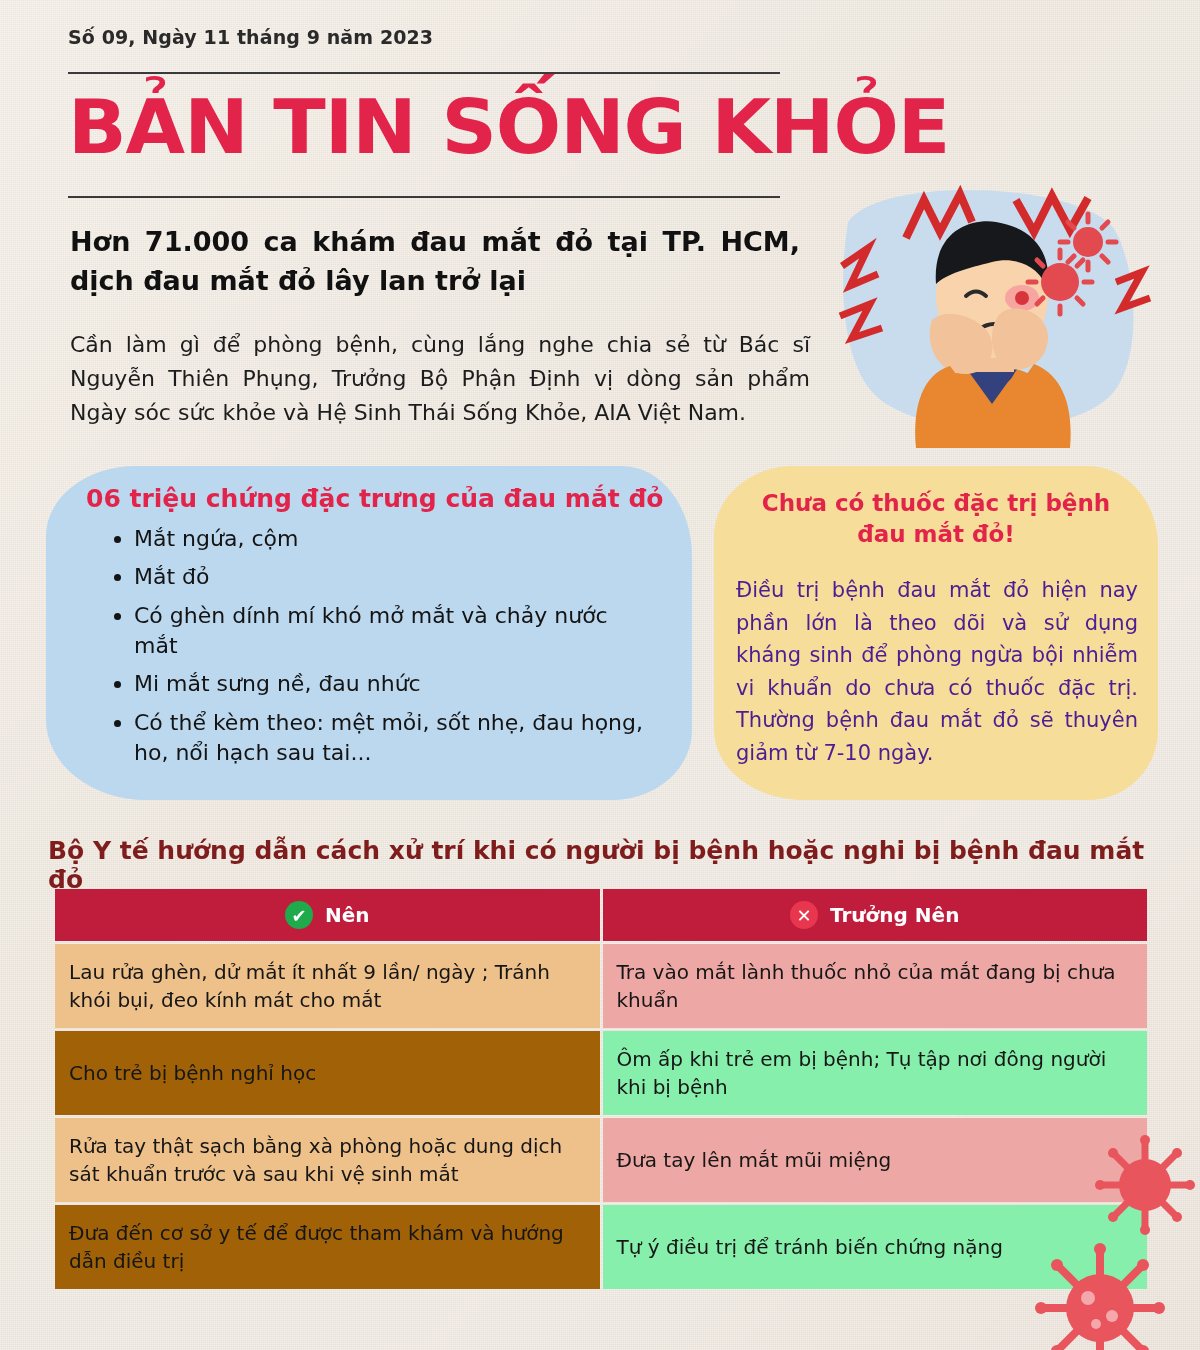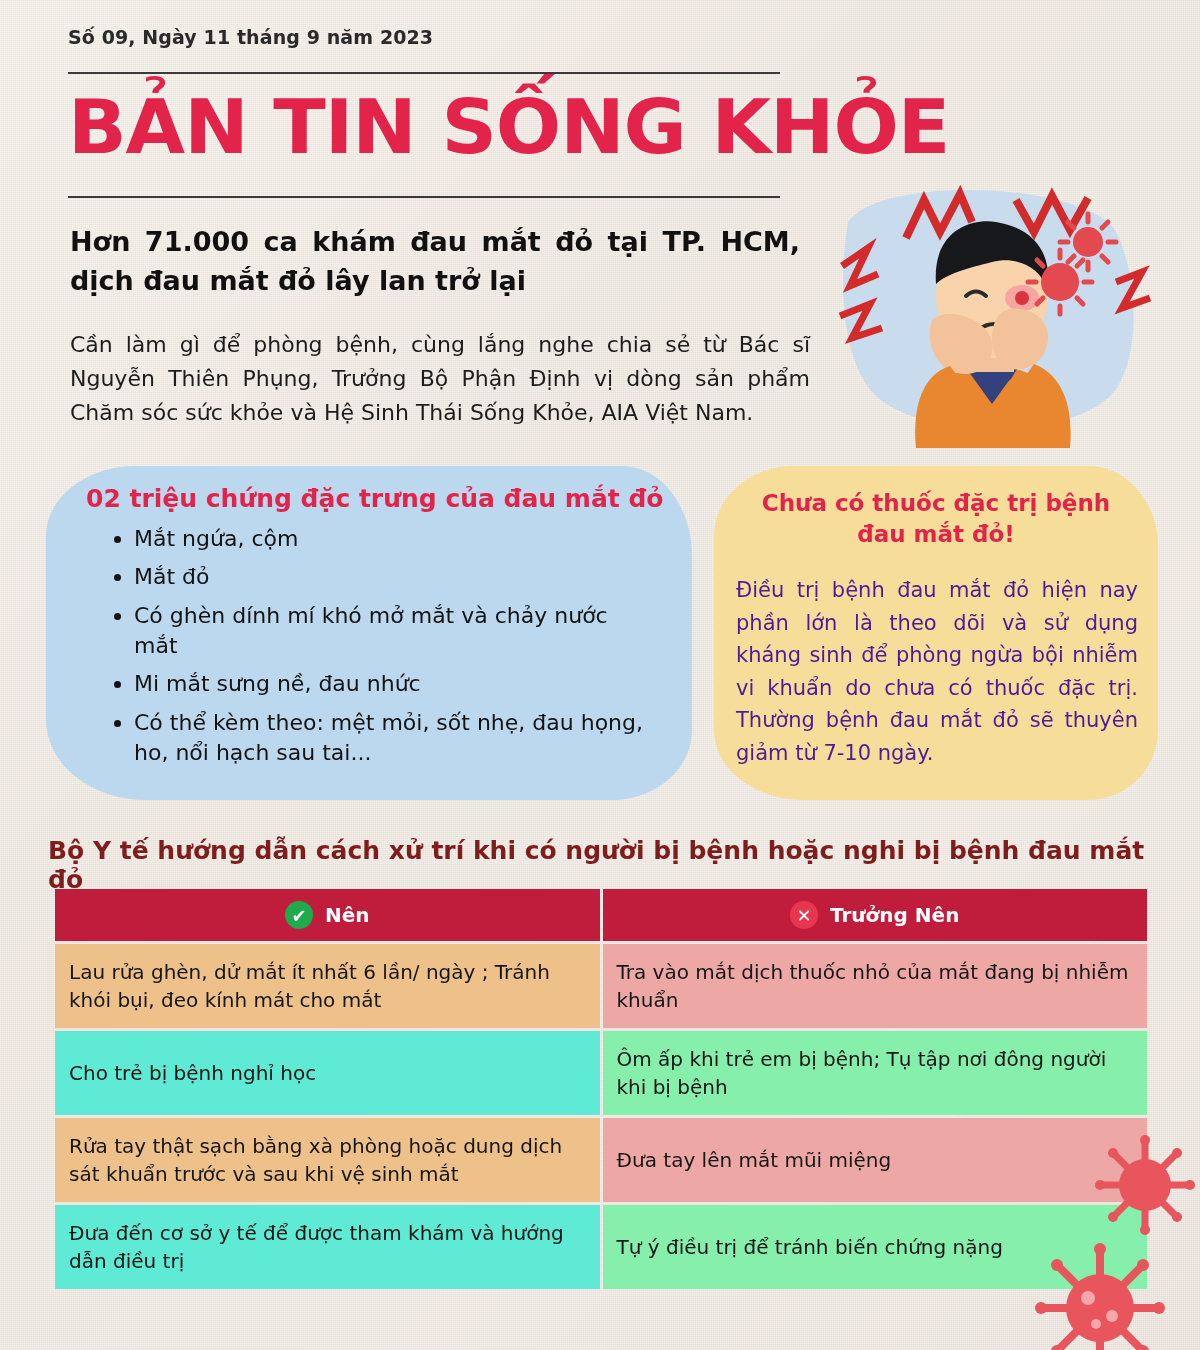--- a/index.html
+++ b/index.html
@@ -114,37 +114,37 @@
     font-size: 18px; font-weight: 900; color: #fff;
   }
   .ic.ok { background: #1faa4b; }
   .ic.no { background: #e8364e; }
   table.guide td {
     font-size: 20px; color: #161616; line-height: 1.4;
     padding: 14px 14px; vertical-align: middle;
   }
   td.col-ok { background: #eec08a; }
   td.col-no { background: #eda8a5; }
-  td.col-ok.alt { background: #5eead4; }
+  td.col-ok.alt { background: #a16207; }
   td.col-no.alt { background: #86efac; }
 
   
   .virus { position: absolute; }
 </style>
 </head>
 <body>
 
 <div class="page">
 
   <div class="issue-line">Số 09, Ngày 11 tháng 9 năm 2023</div>
   <div class="rule-top"></div>
   <div class="masthead">BẢN TIN SỐNG KHỎE</div>
   <div class="rule-bottom"></div>
   <div class="headline">Hơn 71.000 ca khám đau mắt đỏ tại TP. HCM, dịch đau mắt đỏ lây lan trở lại</div>
-  <div class="standfirst">Cần làm gì để phòng bệnh, cùng lắng nghe chia sẻ từ Bác sĩ Nguyễn Thiên Phụng, Trưởng Bộ Phận Định vị dòng sản phẩm Chăm sóc sức khỏe và Hệ Sinh Thái Sống Khỏe, AIA Việt Nam.</div>
+  <div class="standfirst">Cần làm gì để phòng bệnh, cùng lắng nghe chia sẻ từ Bác sĩ Nguyễn Thiên Phụng, Trưởng Bộ Phận Định vị dòng sản phẩm Ngày sóc sức khỏe và Hệ Sinh Thái Sống Khỏe, AIA Việt Nam.</div>
 
   <div class="illus">
     <svg width="340" height="270" viewBox="0 0 340 270">
       <path d="M28 44 C18 108, 22 186, 56 218 C104 262, 250 262, 292 216 C322 182, 318 96, 296 54 C268 4, 60 -4, 28 44 Z" fill="#c8dced"></path>
 
       <path d="M22 88 L48 70 L30 108 L58 96" fill="none" stroke="#d32b2b" stroke-width="7" stroke-linejoin="miter"></path>
       <path d="M20 138 L50 126 L32 160 L62 150" fill="none" stroke="#d32b2b" stroke-width="7"></path>
 
       <path d="M86 60 L104 22 L120 54 L140 16 L152 44" fill="none" stroke="#d32b2b" stroke-width="8"></path>
       <path d="M196 22 L214 54 L232 18 L250 52 L268 20" fill="none" stroke="#d32b2b" stroke-width="8"></path>
@@ -195,21 +195,21 @@
           <line x1="223" y1="88" x2="217" y2="82"></line>
             <line x1="257" y1="120" x2="263" y2="126"></line>
           <line x1="257" y1="88" x2="263" y2="82"></line>
             <line x1="223" y1="120" x2="217" y2="126"></line>
         </g>
       </g>
     </svg>
   </div>
 
   <div class="blob-blue">
-    <div class="title">02 triệu chứng đặc trưng của đau mắt đỏ</div>
+    <div class="title">06 triệu chứng đặc trưng của đau mắt đỏ</div>
     <ul>
       <li>Mắt ngứa, cộm</li>
       <li>Mắt đỏ</li>
       <li>Có ghèn dính mí khó mở mắt và chảy nước mắt</li>
       <li>Mi mắt sưng nề, đau nhức</li>
       <li>Có thể kèm theo: mệt mỏi, sốt nhẹ, đau họng, ho, nổi hạch sau tai...</li>
     </ul>
   </div>
 
   <div class="blob-yellow">
@@ -231,22 +231,22 @@
         <th style="width:50%">
           <span class="hdr">
             <span class="ic no">✕</span>
             <span>Trưởng Nên</span>
           </span>
         </th>
       </tr>
     </thead>
     <tbody>
       <tr>
-        <td class="col-ok">Lau rửa ghèn, dử mắt ít nhất 6 lần/ ngày ; Tránh khói bụi, đeo kính mát cho mắt</td>
-        <td class="col-no">Tra vào mắt dịch thuốc nhỏ của mắt đang bị nhiễm khuẩn</td>
+        <td class="col-ok">Lau rửa ghèn, dử mắt ít nhất 9 lần/ ngày ; Tránh khói bụi, đeo kính mát cho mắt</td>
+        <td class="col-no">Tra vào mắt lành thuốc nhỏ của mắt đang bị chưa khuẩn</td>
       </tr>
       <tr>
         <td class="col-ok alt"> Cho trẻ bị bệnh nghỉ học</td>
         <td class="col-no alt">Ôm ấp khi trẻ em bị bệnh; Tụ tập nơi đông người khi bị bệnh</td>
       </tr>
       <tr>
         <td class="col-ok">Rửa tay thật sạch bằng xà phòng hoặc dung dịch sát khuẩn trước và sau khi vệ sinh mắt</td>
         <td class="col-no">Đưa tay lên mắt mũi miệng</td>
       </tr>
       <tr>

